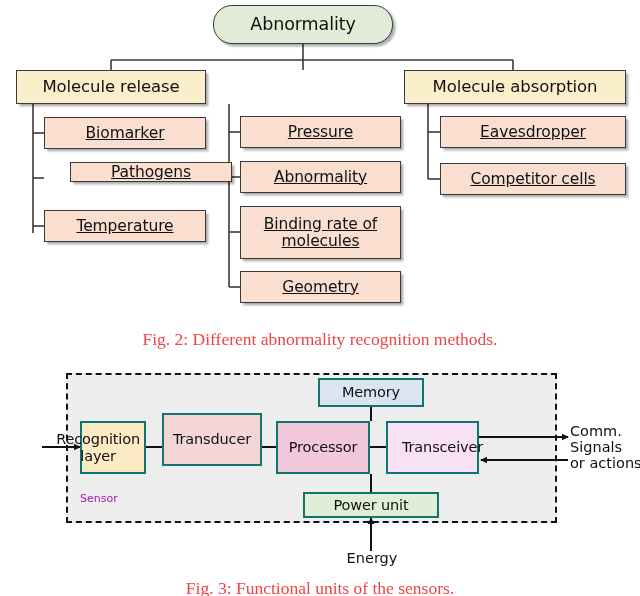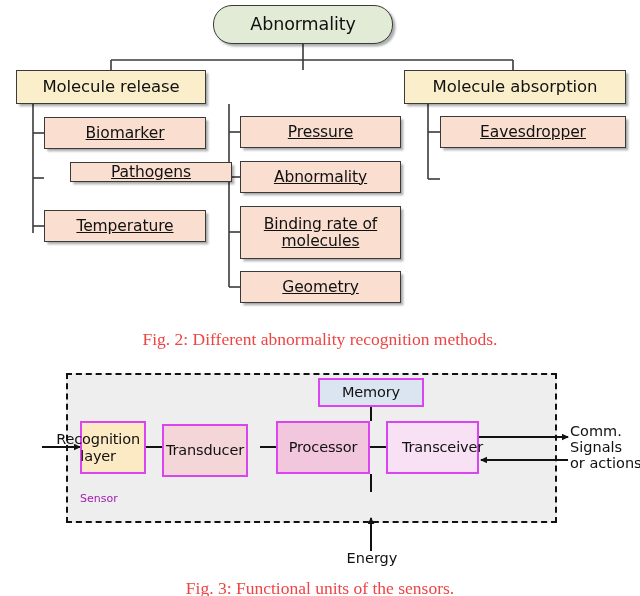--- a/index.html
+++ b/index.html
@@ -63,21 +63,21 @@
   .sensor-label {
     position: absolute;
     left: 80px; top: 174px;
     font-size: 11px;
     color: #a21caf;
   }
 
   .fnode {
     position: absolute;
     box-sizing: border-box;
-    border: 2px solid #d946ef;
+    border: 2px solid #0f766e;
     display: flex; align-items: center; justify-content: center;
     text-align: center; color: #111111;
     font-size: 14.5px; line-height: 1.15;
     letter-spacing: -0.15px;
   }
   .c-recog  { background: #fbeac3; justify-content: flex-end; }
   .c-trans  { background: #f4d6d9; }
   .c-proc   { background: #f2c6dd; }
   .c-xcvr   { background: #f8e1f4; padding-left: 20px; }
   .c-mem    { background: #dbe5f1; }
@@ -157,20 +157,23 @@
   </div>
   <div class="node lvl3" style="left:240px; top:206px; width:161px; height:53px;">
     <span>Binding rate of molecules</span>
   </div>
   <div class="node lvl3" style="left:240px; top:271px; width:161px; height:32px;">
     <span>Geometry</span>
   </div>
 
   <div class="node lvl3" style="left:440px; top:116px; width:186px; height:32px;">
     <span>Eavesdropper</span>
+  </div>
+  <div class="node lvl3" style="left:440px; top:163px; width:186px; height:32px;">
+    <span>Competitor cells</span>
   </div>
 </div>
 
 <div class="caption" style="top:329px;">Fig. 2: Different abnormality recognition methods.</div>
 
 <div id="fig3">
 
   <div class="sensor-box"></div>
   <div class="sensor-label">Sensor</div>
 
@@ -203,32 +206,35 @@
   </svg>
 
   <div class="fnode c-mem" style="left:318px; top:60px; width:106px; height:29px;">
     <span>Memory</span>
   </div>
 
   <div class="fnode c-recog" style="left:80px; top:103px; width:66px; height:53px; padding:0 4px;">
     <span>Recognition layer</span>
   </div>
 
-  <div class="fnode c-trans" style="left:162px; top:106px; width:86px; height:53px;">
+  <div class="fnode c-trans" style="left:162px; top:95px; width:100px; height:53px;">
     <span>Transducer</span>
   </div>
 
   <div class="fnode c-proc" style="left:276px; top:103px; width:94px; height:53px;">
     <span>Processor</span>
   </div>
 
   <div class="fnode c-xcvr" style="left:386px; top:103px; width:93px; height:53px;">
     <span>Transceiver</span>
   </div>
 
+  <div class="fnode c-power" style="left:303px; top:174px; width:136px; height:26px;">
+    <span>Power unit</span>
+  </div>
 
 
   <div class="edge-label right" style="left:570px; top:105px;">
     <div>Comm.</div>
     <div>Signals</div>
     <div>or actions</div>
   </div>
 
   <div class="edge-label" style="left:340px; top:232px; width:64px; text-align:center;">Energy</div>
 </div>

